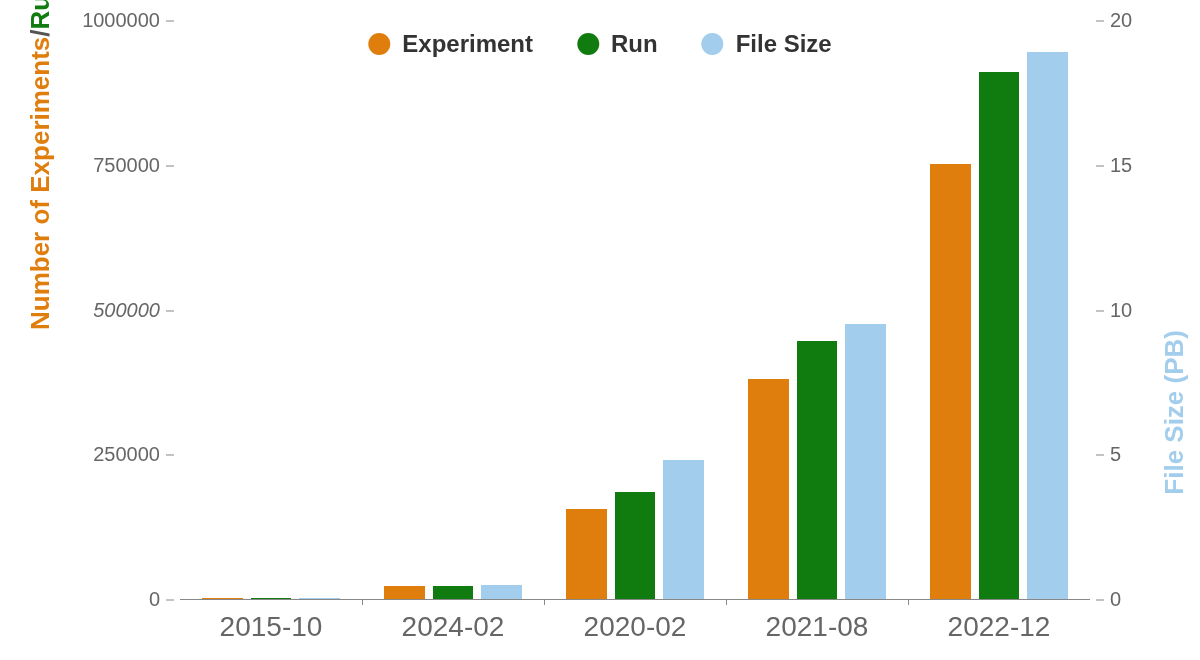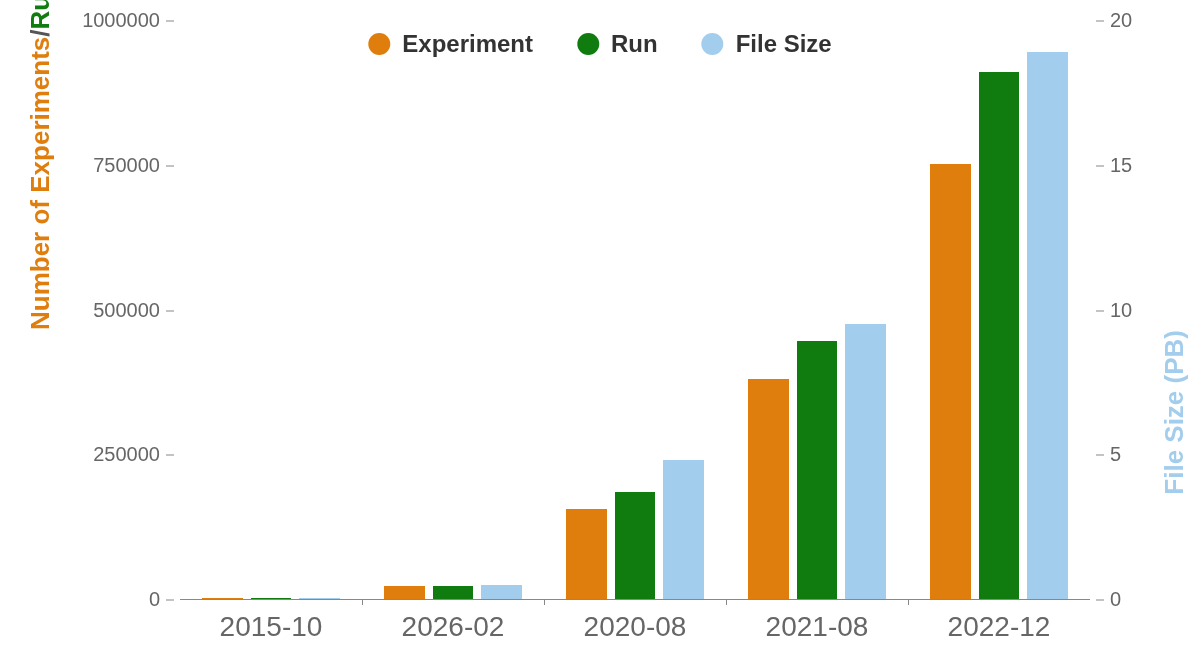--- a/index.html
+++ b/index.html
@@ -180,50 +180,50 @@
             <div class="bar size" style="height: 0.1%;"></div>
           </div>
           <div class="xlabel">2015-10</div>
         </div>
         <div class="xgroup">
           <div class="bars">
             <div class="bar exp" style="height: 2.2%;"></div>
             <div class="bar run" style="height: 2.2%;"></div>
             <div class="bar size" style="height: 2.5%;"></div>
           </div>
-          <div class="xlabel">2026-02</div>
+          <div class="xlabel">2024-02</div>
         </div>
         <div class="xgroup">
           <div class="bars">
             <div class="bar exp" style="height: 15.5%;"></div>
             <div class="bar run" style="height: 18.5%;"></div>
             <div class="bar size" style="height: 24%;"></div>
           </div>
-          <div class="xlabel">2020-08</div>
+          <div class="xlabel">2020-02</div>
         </div>
         <div class="xgroup">
           <div class="bars">
             <div class="bar exp" style="height: 38%;"></div>
             <div class="bar run" style="height: 44.5%;"></div>
             <div class="bar size" style="height: 47.5%;"></div>
           </div>
           <div class="xlabel">2021-08</div>
         </div>
         <div class="xgroup">
           <div class="bars">
             <div class="bar exp" style="height: 75.2%;"></div>
             <div class="bar run" style="height: 91%;"></div>
             <div class="bar size" style="height: 94.5%;"></div>
           </div>
           <div class="xlabel">2022-12</div>
         </div>
       </div>
   <div class="ytick-left" style="bottom: 0%;"><span>0</span><span class="tickmark"></span></div>
       <div class="ytick-left" style="bottom: 25%;"><span>250000</span><span class="tickmark"></span></div>
-      <div class="ytick-left" style="bottom: 50%;"><span>500000</span><span class="tickmark"></span></div>
+      <div class="ytick-left" style="bottom: 50%; font-style: italic;"><span>500000</span><span class="tickmark"></span></div>
       <div class="ytick-left" style="bottom: 75%;"><span>750000</span><span class="tickmark"></span></div>
       <div class="ytick-left" style="bottom: 100%;"><span>1000000</span><span class="tickmark"></span></div>
       <div class="ytick-right" style="bottom: 0%;"><span class="tickmark"></span><span>0</span></div>
       <div class="ytick-right" style="bottom: 25%;"><span class="tickmark"></span><span>5</span></div>
       <div class="ytick-right" style="bottom: 50%;"><span class="tickmark"></span><span>10</span></div>
       <div class="ytick-right" style="bottom: 75%;"><span class="tickmark"></span><span>15</span></div>
       <div class="ytick-right" style="bottom: 100%;"><span class="tickmark"></span><span>20</span></div>
     </div>
 
 </div>

